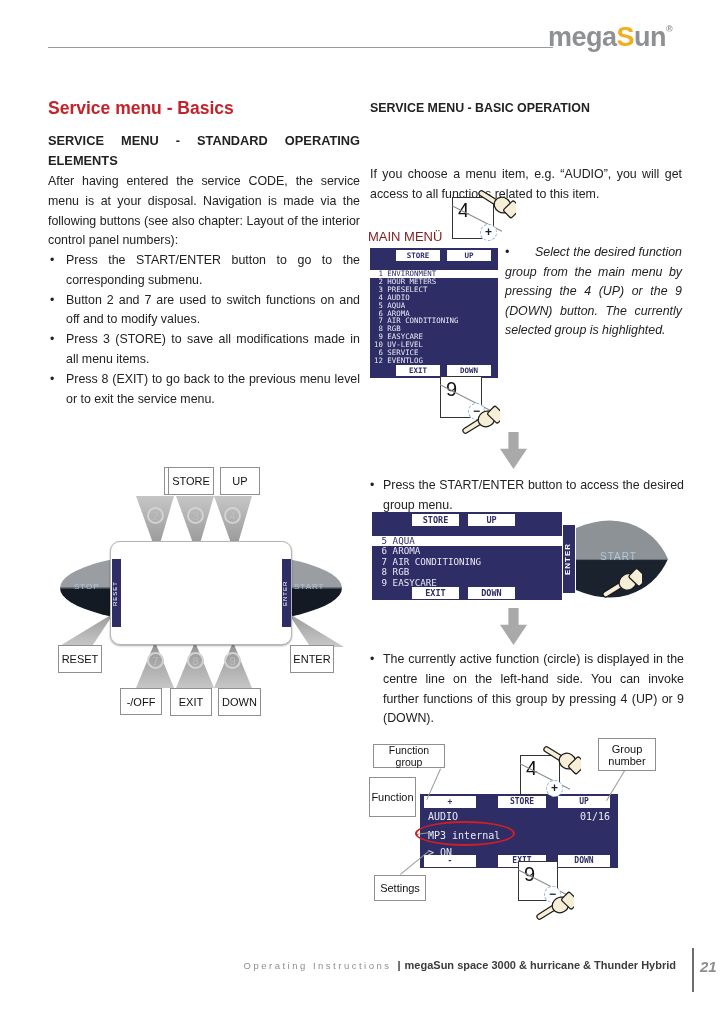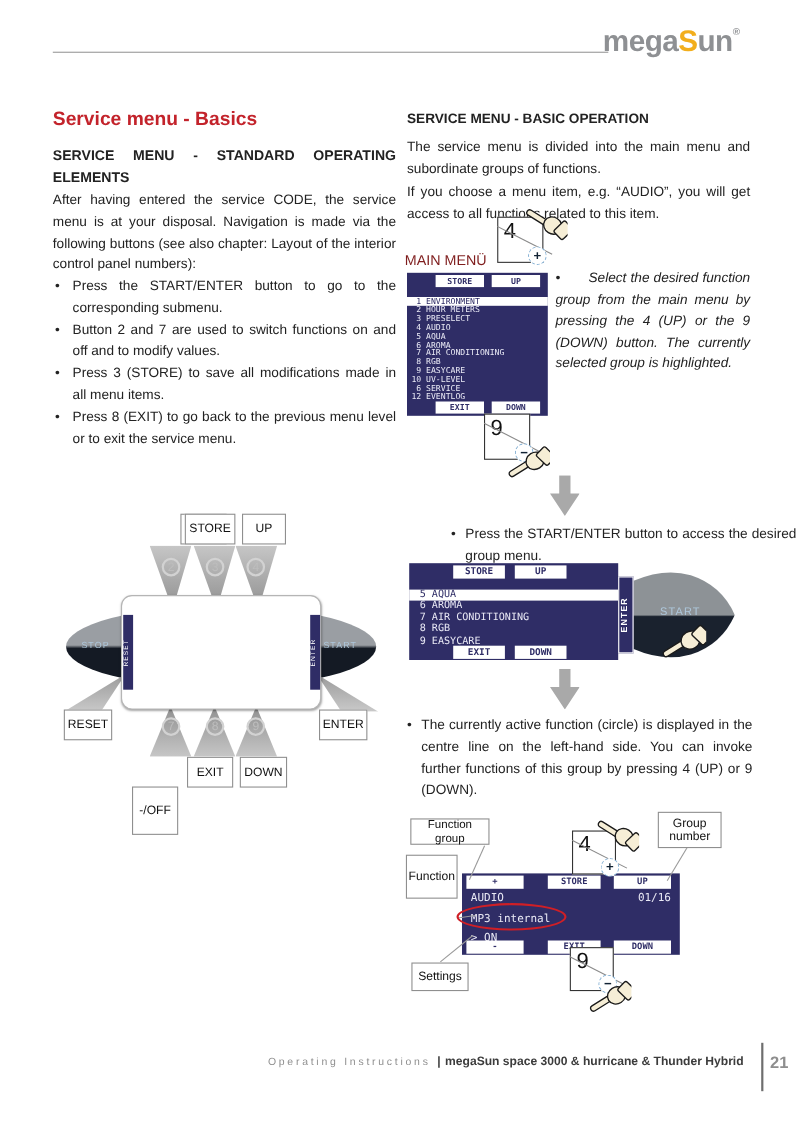--- a/index.html
+++ b/index.html
@@ -116,21 +116,21 @@
                 writing-mode:vertical-rl; transform:rotate(180deg); text-align:center;
                 letter-spacing:1px; border:1px solid #fff; overflow:hidden; }
 
   
   .footer { position:absolute; left:120px; top:959px; width:556px; display:flex;
             justify-content:flex-end; align-items:baseline; white-space:nowrap; }
   .footer .f1 { font-size:9.5px; letter-spacing:2.5px; color:#8e8e8e; }
   .footer .fsep { font-weight:bold; color:#3c3c3c; font-size:11px; margin:0 4px 0 6px; }
   .footer .f2 { font-size:11px; font-weight:bold; color:#3c3c3c; }
   .fdivider { position:absolute; left:692px; top:948px; width:2px; height:44px; background:#6e6e6e; }
-  .fpage { position:absolute; left:700px; top:958px; font-size:15px; font-weight:bold; color:#8e8e8e; }
+  .fpage { position:absolute; left:700px; top:958px; font-size:15px; font-weight:bold; color:#8e8e8e;font-style:italic; }
 </style>
 </head>
 <body>
 
 <svg width="0" height="0" style="position:absolute">
   <defs>
     <g id="hand-sym">
       <g transform="rotate(32 20 20)">
         <rect x="-3" y="15.5" width="23" height="5.5" rx="2.7" fill="#f6eed6" stroke="#1a1a1a" stroke-width="1.3"></rect>
         <ellipse cx="25" cy="17" rx="9" ry="8" fill="#f6eed6" stroke="#1a1a1a" stroke-width="1.3"></ellipse>
@@ -150,21 +150,20 @@
   <div class="abs body-p" style="left:48px;top:172px;width:312px;">After having entered the service CODE, the service menu is at your disposal. Navigation is made via the following buttons (see also chapter: Layout of the interior control panel numbers):</div>
   <ul class="blt abs" style="left:48px;top:251px;width:312px;">
 
       <li><span>Press the START/ENTER button to go to the corresponding submenu.</span></li>
       <li><span>Button 2 and 7 are used to switch functions on and off and to modify values.</span></li>
       <li><span>Press 3 (STORE) to save all modifications made in all menu items.</span></li>
       <li><span>Press 8 (EXIT) to go back to the previous menu level or to exit the service menu.</span></li>
     </ul>
 
   <div class="abs h2" style="left:370px;top:99px;width:312px;font-size:12.4px;">SERVICE MENU - BASIC OPERATION</div>
-  <div class="abs body-p" style="left:370px;top:124px;width:312px;">The service menu is divided into the main menu and subordinate groups of functions.</div>
   <div class="abs body-p" style="left:370px;top:165px;width:312px;">If you choose a menu item, e.g. “AUDIO”, you will get access to all functions related to this item.</div>
 
   <div class="keybox" style="left:452px;top:197px;">
     <span class="knum">4</span>
     <span class="kdiag"></span>
     <span class="kcirc">+</span>
   </div>
   <svg class="hand" viewBox="0 0 40 40" width="38" height="38" style="left:478px;top:186px;">
       <use href="#hand-sym"></use>
     </svg>
@@ -243,21 +242,21 @@
     <span class="knum">9</span>
     <span class="kdiag"></span>
     <span class="kcirc">−</span>
   </div>
   <svg class="hand up" viewBox="0 0 40 40" width="38" height="38" style="left:462px;top:400px;">
       <use href="#hand-sym"></use>
     </svg>
 
   <div class="flowarrow" style="left:500px;top:432px;width:27px;height:37px;"></div>
 
-  <div class="abs body-p hang" style="left:370px;top:476px;width:314px;margin-left:40px;">
+  <div class="abs body-p hang" style="left:370px;top:476px;width:314px;">
     <span class="dot">•</span><span>Press the START/ENTER button to access the desired group menu.</span>
   </div>
 
   <div class="screen m2" style="left:372px;top:512px;width:190px;height:88px;">
     <div class="tabrow t">
 
     <span class="tab">STORE</span>
         <span class="tab">UP</span>
       </div>
     <div class="items">
@@ -416,21 +415,21 @@
     <div class="lblbox" style="left:10px;top:190px;width:44px;height:28px;">RESET</div>
     <div class="lblbox" style="left:242px;top:190px;width:44px;height:28px;">ENTER</div>
 
     <div class="tri-up" style="left:88px;top:187px;width:38px;height:46px;"></div>
     <div class="tri-up" style="left:128px;top:187px;width:38px;height:46px;"></div>
     <div class="tri-up" style="left:166px;top:187px;width:38px;height:46px;"></div>
     <div class="circnum" style="left:99px;top:197px;">7</div>
     <div class="circnum" style="left:139px;top:197px;">8</div>
     <div class="circnum" style="left:176px;top:197px;">9</div>
 
-    <div class="lblbox" style="left:72px;top:233px;width:42px;height:44px;margin-top:27px;">-/OFF</div>
+    <div class="lblbox" style="left:72px;top:233px;width:42px;height:27px;">-/OFF</div>
     <div class="lblbox" style="left:122px;top:233px;width:42px;height:28px;">EXIT</div>
     <div class="lblbox" style="left:170px;top:233px;width:43px;height:28px;">DOWN</div>
   </div>
 
   <div class="footer">
     <span class="f1">Operating Instructions</span>
     <span class="fsep">|</span>
     <span class="f2">megaSun space 3000 &amp; hurricane &amp; Thunder Hybrid</span>
   </div>
   <div class="fdivider"></div>

